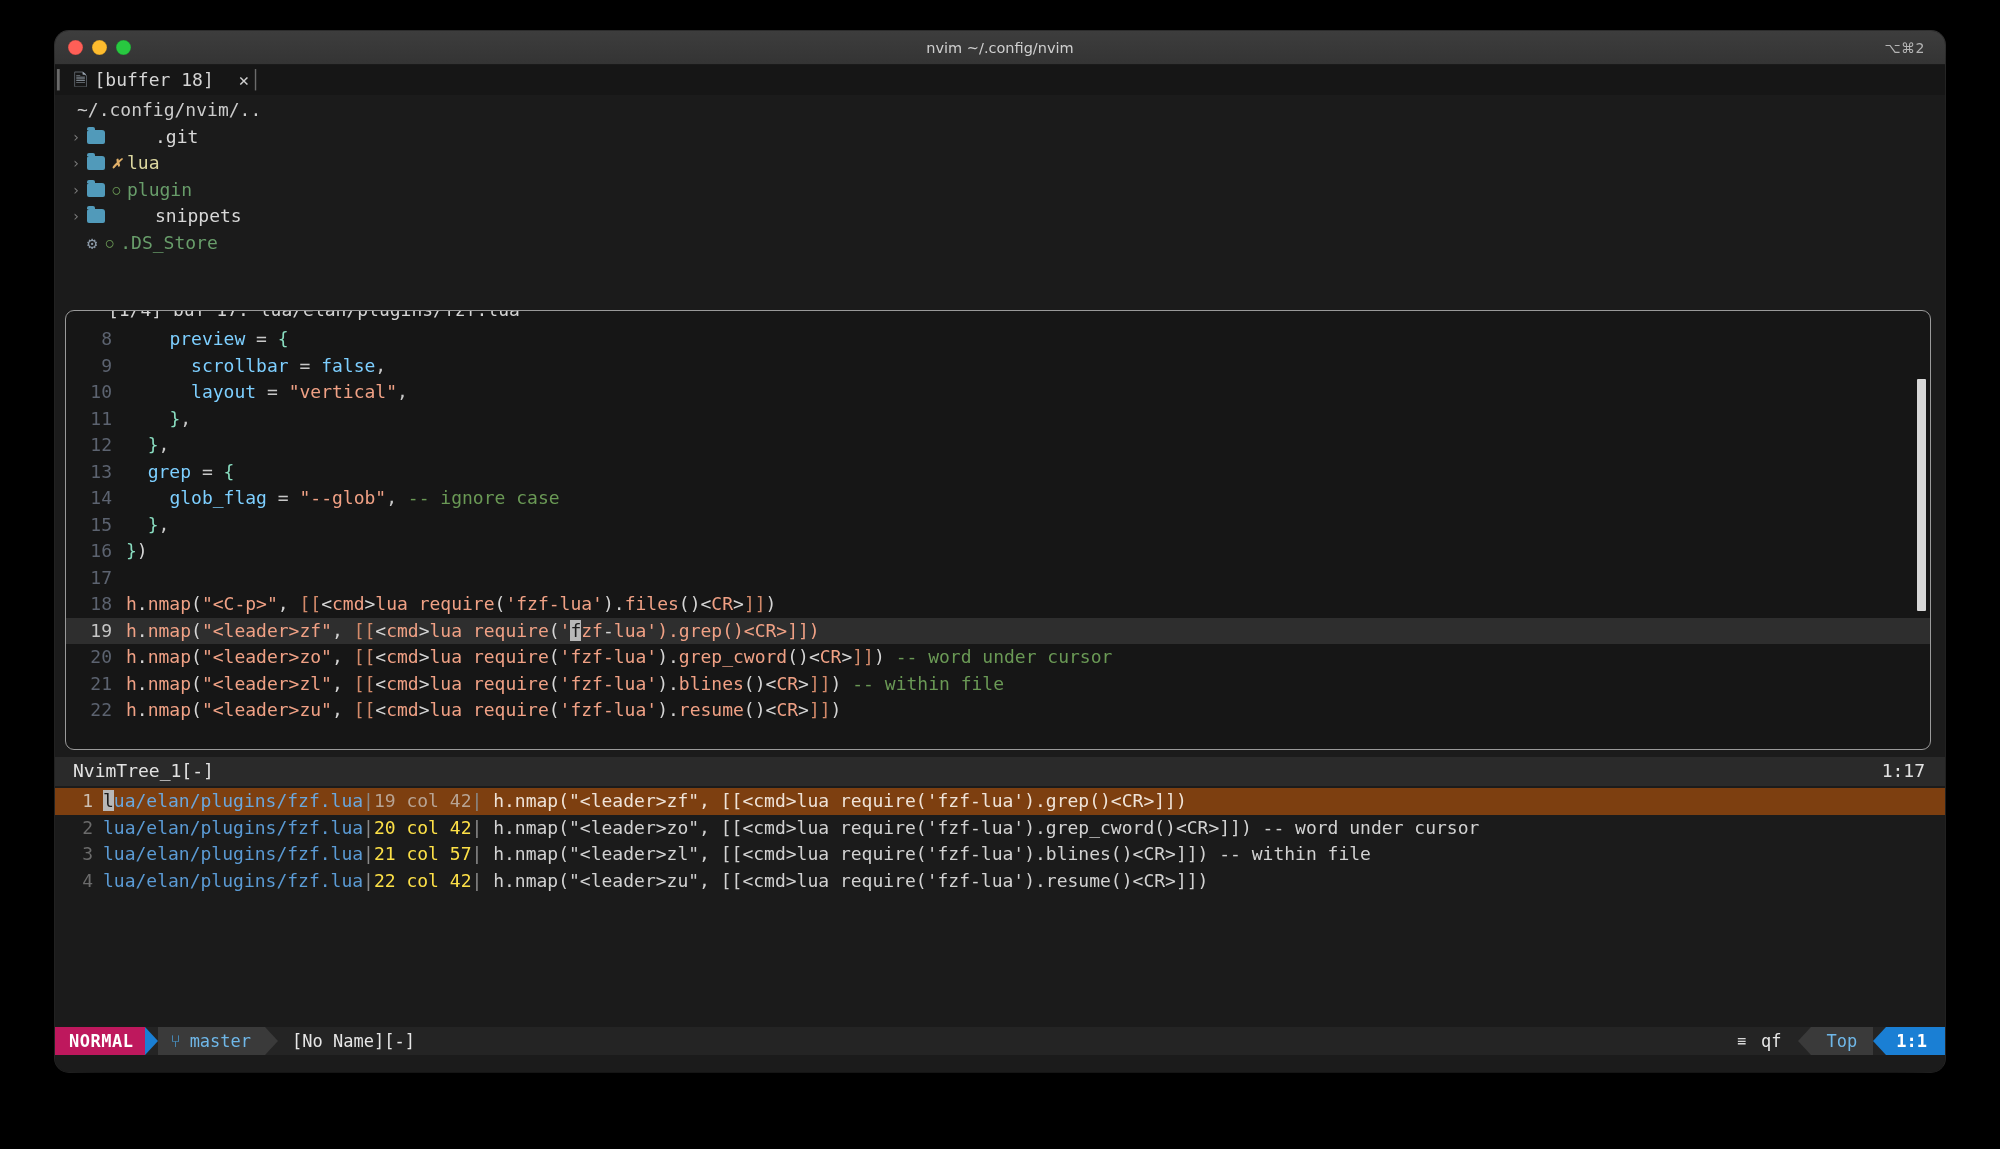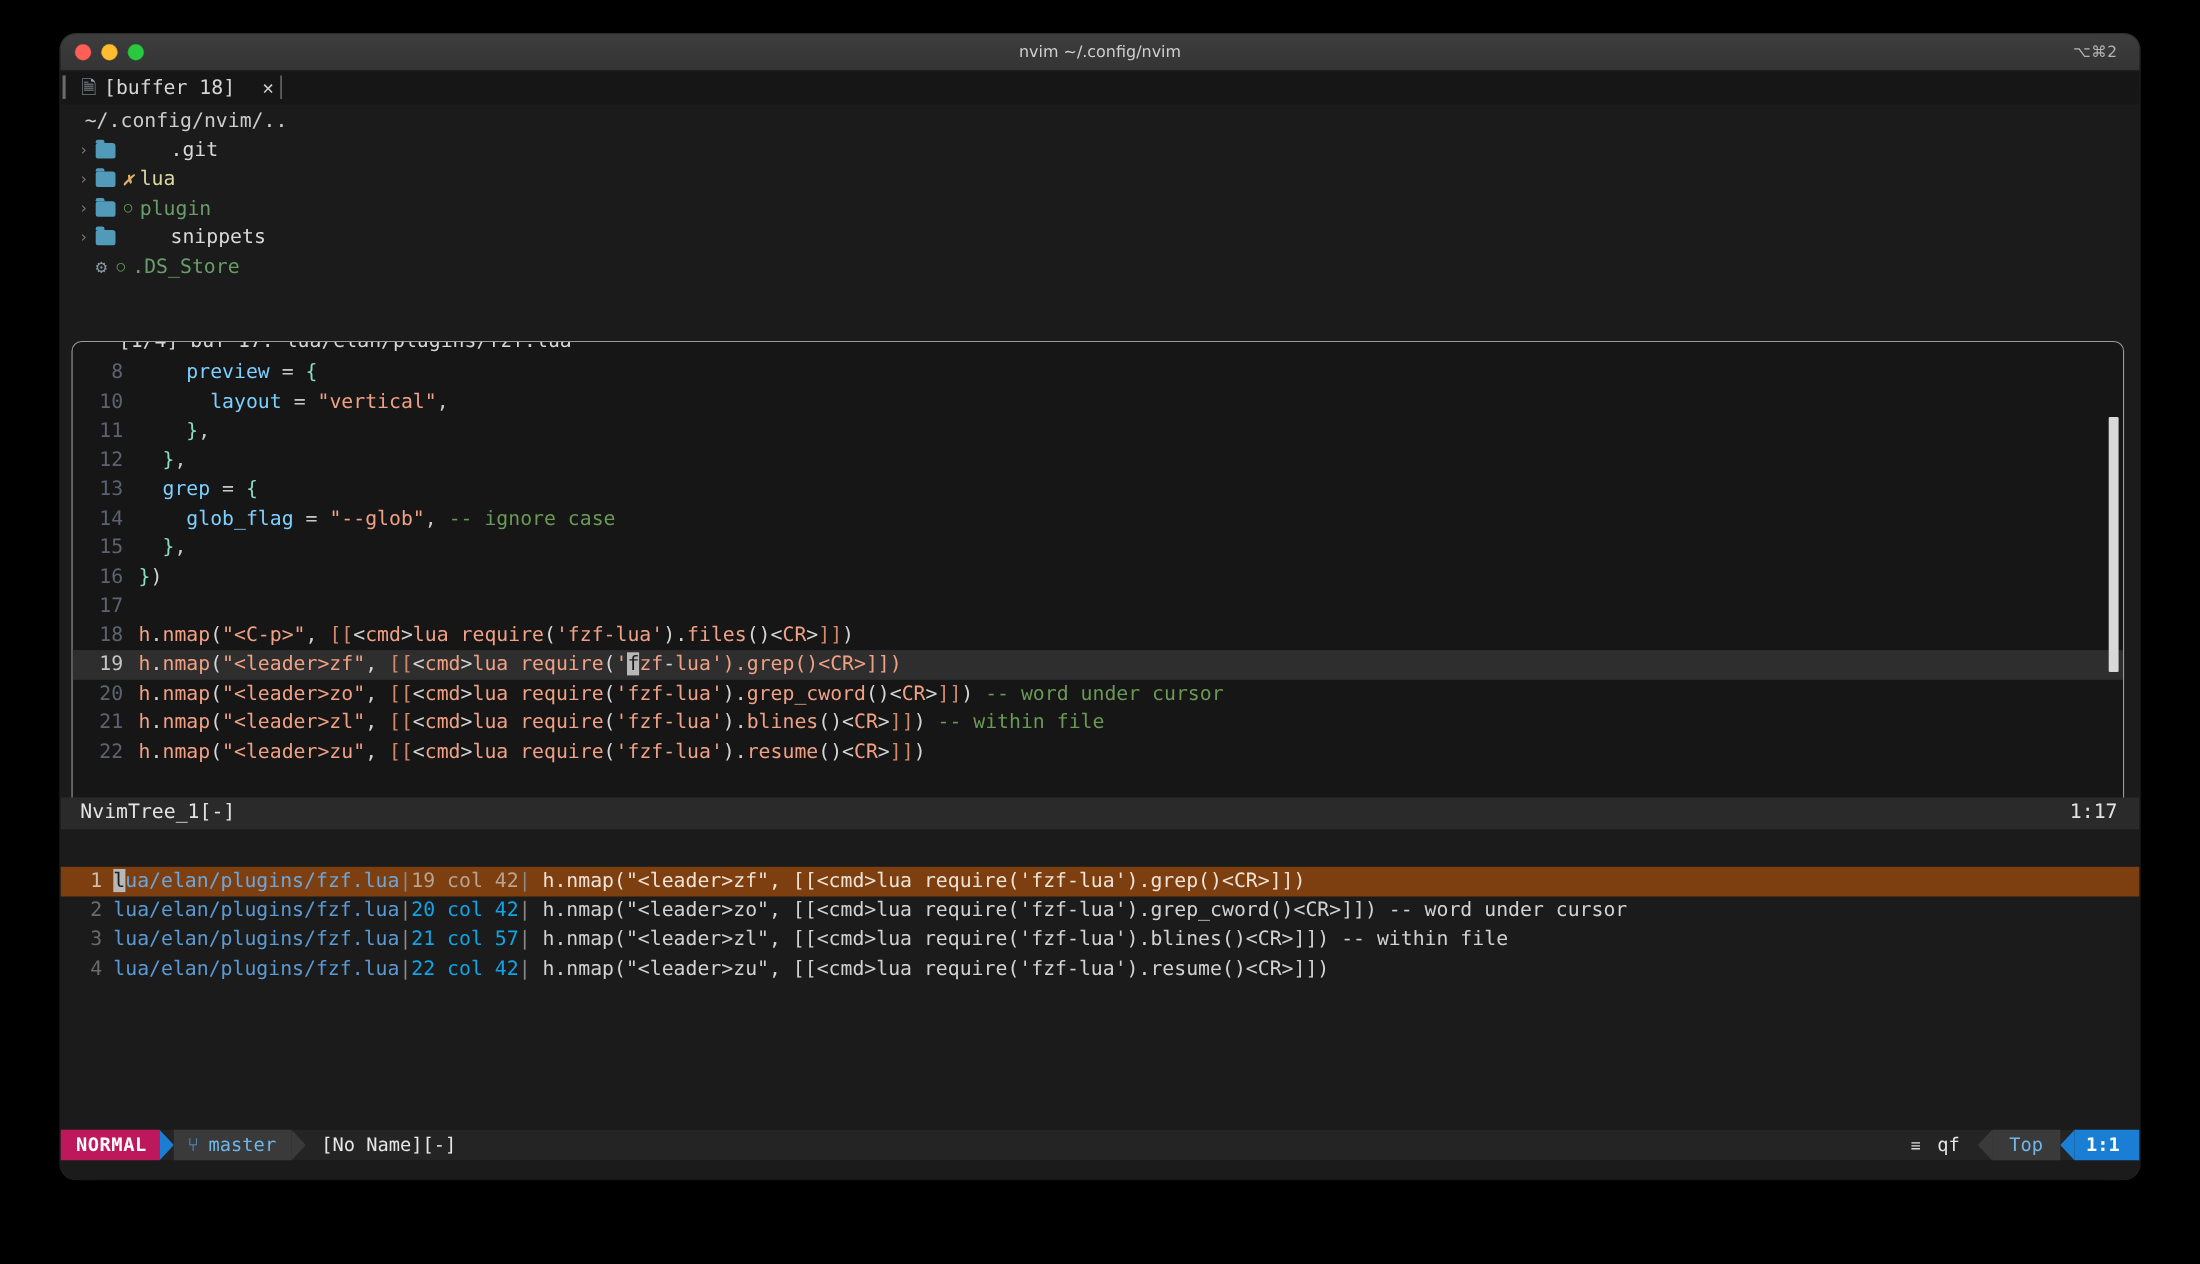--- a/index.html
+++ b/index.html
@@ -214,21 +214,21 @@
   .s-brkt   { color: #d48a6a; }
   .cursor-blk {
     background: #b8b8b8;
     color: #1b1b1b;
   }
 
   
   #qf-status {
     position: absolute;
     left: 0; right: 0;
-    top: 660px;
+    top: 692px;
     height: 29px;
     background: #2a2a2a;
     display: flex;
     align-items: center;
     justify-content: space-between;
     padding: 0 20px 0 18px;
     font-size: 18px;
     color: #e2e2e2;
     box-sizing: border-box;
   }
@@ -253,21 +253,21 @@
     display: inline-block;
     width: 30px;
     text-align: right;
     color: #6b6b6b;
     margin-right: 10px;
   }
   .qf-row.sel .qf-num { color: #cdbfb2; }
   .qf-file { color: #5b9bd5; }
   .qf-row.sel .qf-file { color: #6aa7de; }
   .qf-bar  { color: #8a8a8a; }
-  .qf-pos  { color: #0ea5e9; }
+  .qf-pos  { color: #fde047; }
   .qf-row.sel .qf-pos { color: #b8a494; }
   .qf-text { color: #d2d2d2; }
   .qf-row.sel .qf-text { color: #efe3d8; }
 
   
   #statusline {
     position: absolute;
     left: 0; right: 0;
     bottom: 18px;
     height: 28px;
@@ -375,20 +375,21 @@
             <div class="tree-row"><span class="chev">›</span><span class="folder-icon"></span><span class="gitmark untr">○</span><span class="tname green">plugin</span></div>
             <div class="tree-row"><span class="chev">›</span><span class="folder-icon"></span><span class="gitmark "></span><span class="tname plain">snippets</span></div>
             <div class="tree-row"><span class="noichev"></span><span class="gear-icon">⚙</span><span class="gitmark untr">○</span><span class="tname green">.DS_Store</span></div>
           </div>
       </div>
 
       <div id="float">
         <div id="float-title">[1/4] buf 17: lua/elan/plugins/fzf.lua</div>
         <div id="float-body">
             <div class="cl"><span class="lnum">8</span><span class="s-op"> </span><span class="s-op"> </span><span class="s-op"> </span><span class="s-op"> </span><span class="s-id">preview</span><span class="s-op"> </span><span class="s-op">=</span><span class="s-op"> </span><span class="s-punct">{</span></div>
+            <div class="cl"><span class="lnum">9</span><span class="s-op"> </span><span class="s-op"> </span><span class="s-op"> </span><span class="s-op"> </span><span class="s-op"> </span><span class="s-op"> </span><span class="s-id">scrollbar</span><span class="s-op"> </span><span class="s-op">=</span><span class="s-op"> </span><span class="s-kw">false</span><span class="s-op">,</span></div>
             <div class="cl"><span class="lnum">10</span><span class="s-op"> </span><span class="s-op"> </span><span class="s-op"> </span><span class="s-op"> </span><span class="s-op"> </span><span class="s-op"> </span><span class="s-id">layout</span><span class="s-op"> </span><span class="s-op">=</span><span class="s-op"> </span><span class="s-str">"vertical"</span><span class="s-op">,</span></div>
             <div class="cl"><span class="lnum">11</span><span class="s-op"> </span><span class="s-op"> </span><span class="s-op"> </span><span class="s-op"> </span><span class="s-punct">}</span><span class="s-op">,</span></div>
             <div class="cl"><span class="lnum">12</span><span class="s-op"> </span><span class="s-op"> </span><span class="s-punct">}</span><span class="s-op">,</span></div>
             <div class="cl"><span class="lnum">13</span><span class="s-op"> </span><span class="s-op"> </span><span class="s-id">grep</span><span class="s-op"> </span><span class="s-op">=</span><span class="s-op"> </span><span class="s-punct">{</span></div>
             <div class="cl"><span class="lnum">14</span><span class="s-op"> </span><span class="s-op"> </span><span class="s-op"> </span><span class="s-op"> </span><span class="s-id">glob_flag</span><span class="s-op"> </span><span class="s-op">=</span><span class="s-op"> </span><span class="s-str">"--glob"</span><span class="s-op">,</span><span class="s-op"> </span><span class="s-cmt">-- ignore case</span></div>
             <div class="cl"><span class="lnum">15</span><span class="s-op"> </span><span class="s-op"> </span><span class="s-punct">}</span><span class="s-op">,</span></div>
             <div class="cl"><span class="lnum">16</span><span class="s-punct">}</span><span class="s-plain">)</span></div>
             <div class="cl"><span class="lnum">17</span></div>
             <div class="cl"><span class="lnum">18</span><span class="s-str">h</span><span class="s-plain">.</span><span class="s-str">nmap</span><span class="s-plain">(</span><span class="s-str">"&lt;C-p&gt;"</span><span class="s-plain">,</span><span class="s-plain"> </span><span class="s-brkt">[</span><span class="s-brkt">[</span><span class="s-plain">&lt;</span><span class="s-str">cmd</span><span class="s-plain">&gt;</span><span class="s-str">lua</span><span class="s-plain"> </span><span class="s-str">require</span><span class="s-plain">(</span><span class="s-str">'fzf-lua'</span><span class="s-plain">)</span><span class="s-plain">.</span><span class="s-str">files</span><span class="s-plain">(</span><span class="s-plain">)</span><span class="s-plain">&lt;</span><span class="s-str">CR</span><span class="s-plain">&gt;</span><span class="s-brkt">]</span><span class="s-brkt">]</span><span class="s-plain">)</span></div>
             <div class="cl cursorline"><span class="lnum">19</span><span class="s-str">h</span><span class="s-plain">.</span><span class="s-str">nmap</span><span class="s-plain">(</span><span class="s-str">"&lt;leader&gt;zf"</span><span class="s-plain">,</span><span class="s-plain"> </span><span class="s-brkt">[</span><span class="s-brkt">[</span><span class="s-plain">&lt;</span><span class="s-str">cmd</span><span class="s-plain">&gt;</span><span class="s-str">lua</span><span class="s-plain"> </span><span class="s-str">require</span><span class="s-plain">(</span><span class="s-str">'</span><span class="cursor-blk">f</span><span class="s-str">zf</span><span class="s-plain">-</span><span class="s-str">lua</span><span class="s-str">').grep()&lt;CR&gt;]])</span></div>

